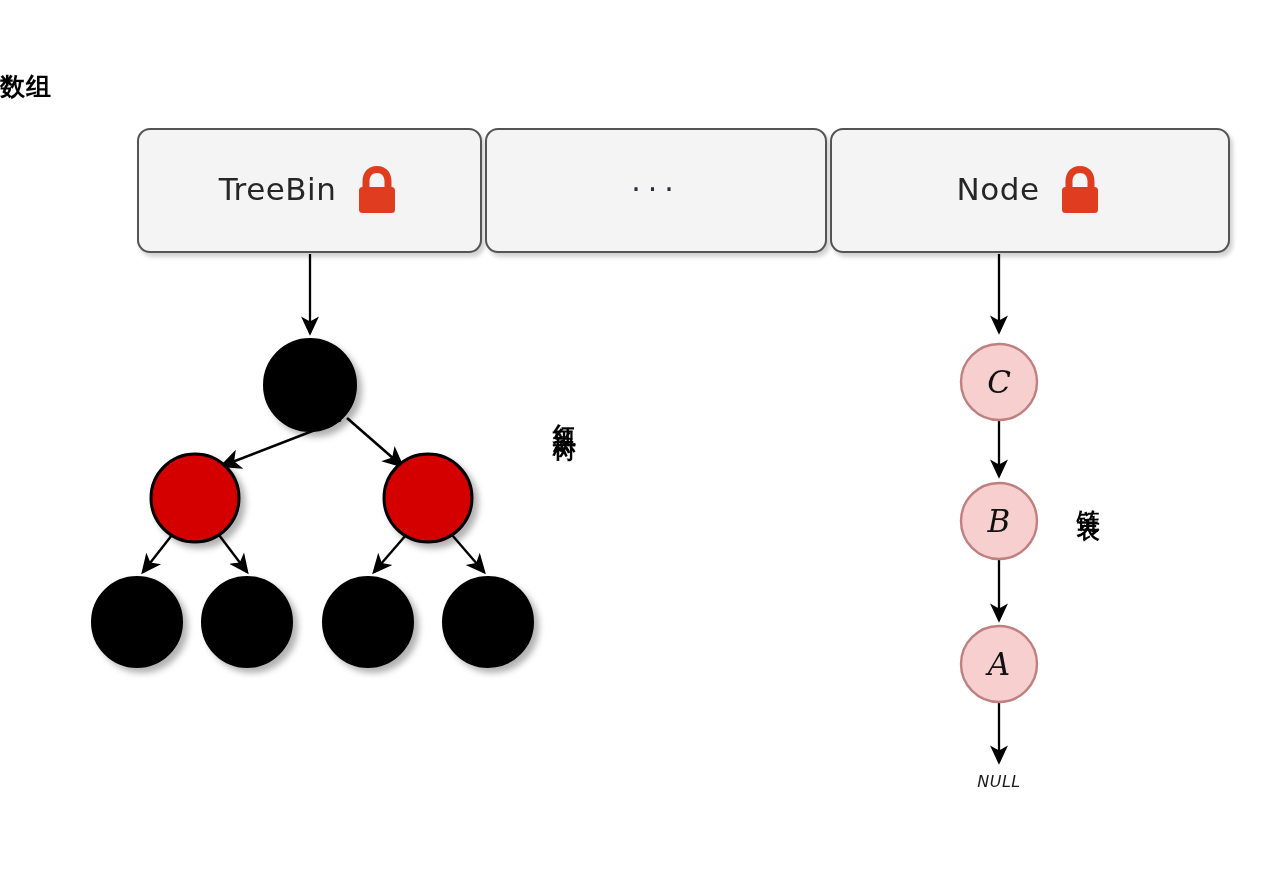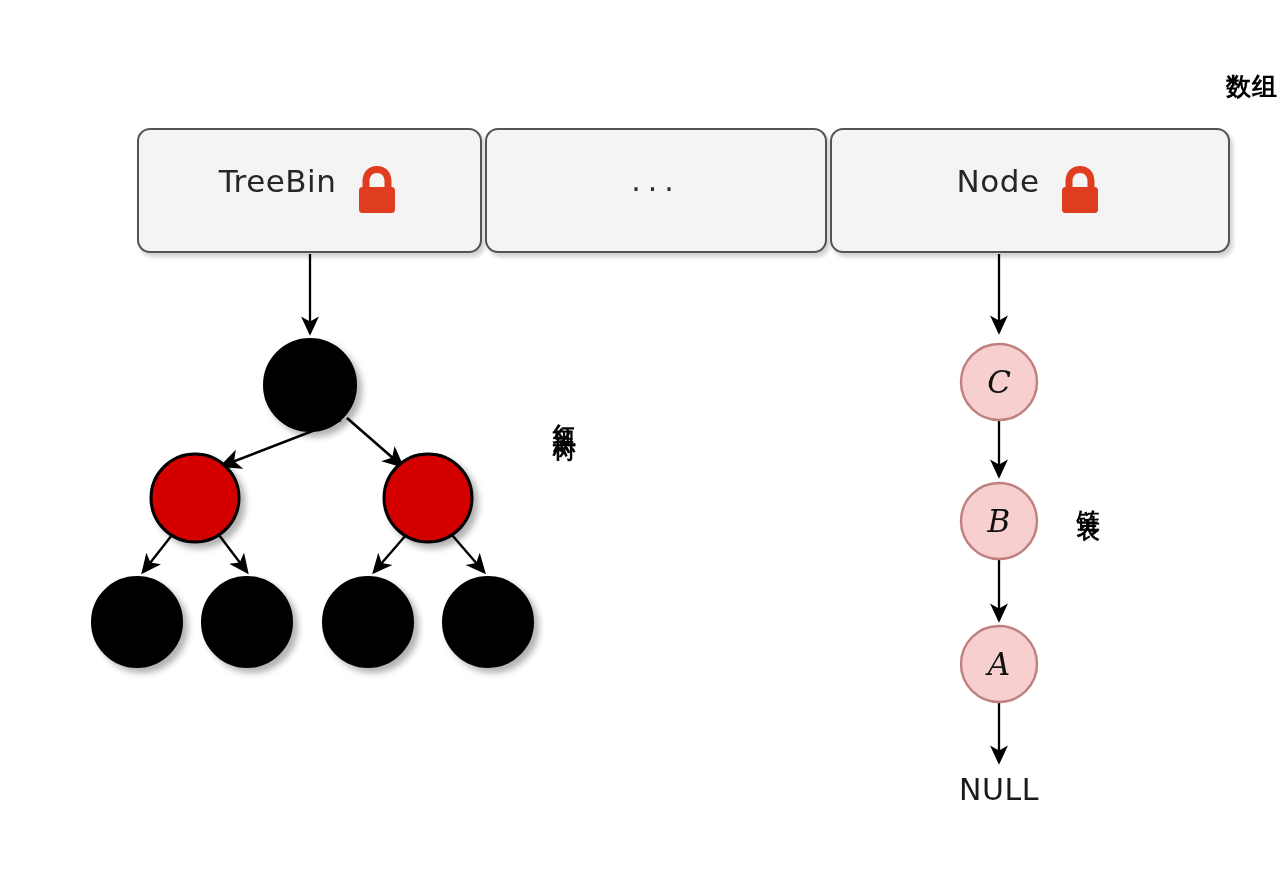--- a/index.html
+++ b/index.html
@@ -31,21 +31,21 @@
   }
   svg.layer { pointer-events: none; }
   svg.layer * { pointer-events: auto; }
 
   
   #array-title {
     position: absolute;
     left: 0;
     top: 70px;
     width: 1278px;
-    text-align: right;
+    text-align: left;
     font-family: "DejaVu Sans", "Liberation Sans", sans-serif;
     font-size: 25px;
     font-weight: bold;
     color: #000000;
     letter-spacing: 1px;
   }
 
   
   .array-cell {
     position: absolute;
@@ -59,21 +59,21 @@
     display: flex;
     align-items: center;
     justify-content: center;
   }
   #cell-treebin { left: 137px;  width: 345px; }
   #cell-ellipsis { left: 485px; width: 342px; }
   #cell-node    { left: 830px;  width: 400px; }
 
   .cell-inner {
     display: flex;
-    align-items: flex-start;
+    align-items: center;
     justify-content: center;
     gap: 18px;
     transform: translateY(-2px);
   }
   .cell-label {
     font-family: "DejaVu Sans", "Liberation Sans", sans-serif;
     font-size: 31px;
     color: #262626;
     letter-spacing: 0.5px;
     white-space: nowrap;
@@ -105,23 +105,24 @@
   #label-linkedlist { left: 1070px; top: 492px; }
 
   
   #null-label {
     position: absolute;
     left: 939px;
     top: 772px;
     width: 120px;
     text-align: center;
     font-family: "DejaVu Sans", "Liberation Sans", sans-serif;
-    font-size: 30px;
+    font-size: 16px;
     color: #1a1a1a;
     letter-spacing: 0.5px;
+    font-style: italic;
   }
 
   
   .list-letter {
     font-family: "DejaVu Serif", "Liberation Serif", serif;
     font-style: italic;
     font-size: 31px;
     fill: #111111;
   }
 </style>

